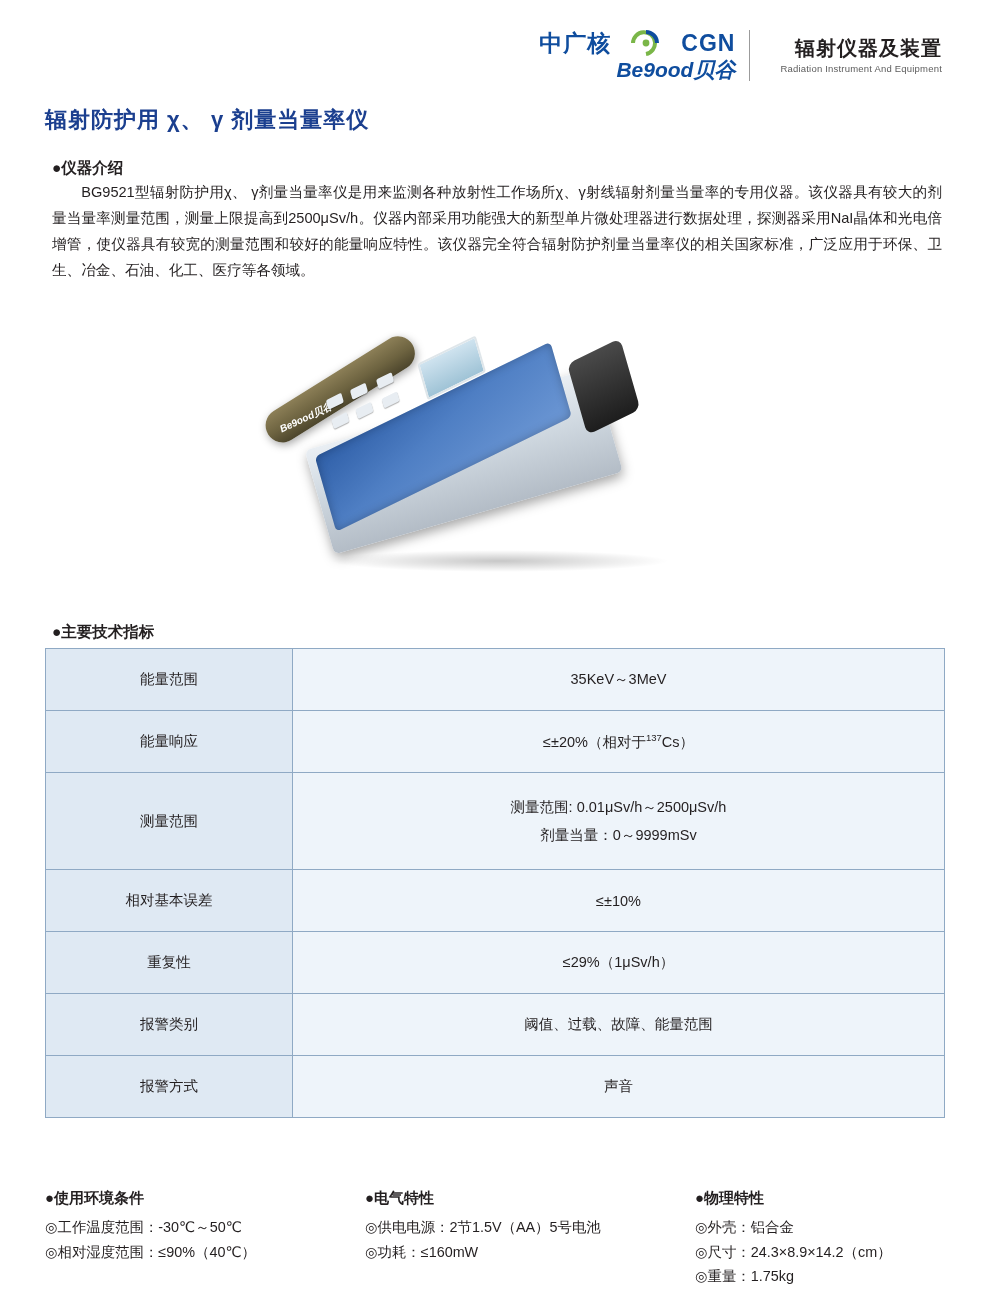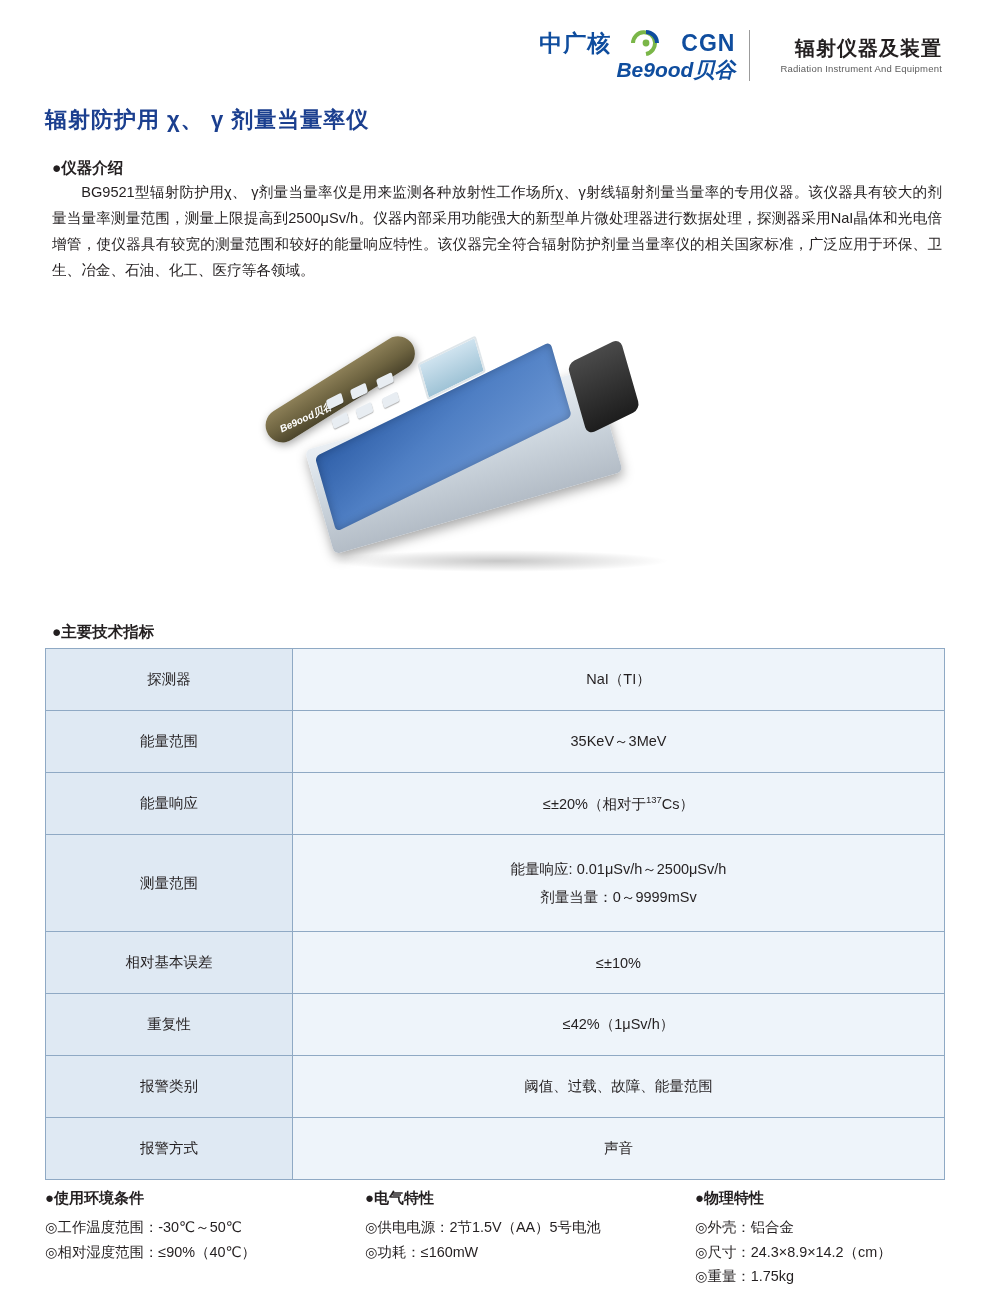--- a/index.html
+++ b/index.html
@@ -300,47 +300,43 @@
     <div class="dev-btn" style="left:128px; top:42px;"></div>
     <div class="dev-cap"></div>
   </div>
 </div>
 
 <div class="section-head" id="spec-head">●主要技术指标</div>
 
 <table class="spec-table">
   <tbody>
     <tr>
-      <td class="label">探测器</td>
-      <td class="value">NaI（TI）</td>
-    </tr>
-    <tr>
       <td class="label">能量范围</td>
       <td class="value">35KeV～3MeV</td>
     </tr>
     <tr>
       <td class="label">能量响应</td>
       <td class="value">
         <span>≤±20%（相对于</span><sup>137</sup><span>Cs）</span>
       </td>
     </tr>
     <tr class="tall">
       <td class="label">测量范围</td>
       <td class="value">
-        <div class="val-line">能量响应: 0.01μSv/h～2500μSv/h</div>
+        <div class="val-line">测量范围: 0.01μSv/h～2500μSv/h</div>
         <div class="val-line">剂量当量：0～9999mSv</div>
       </td>
     </tr>
     <tr>
       <td class="label">相对基本误差</td>
       <td class="value">≤±10%</td>
     </tr>
     <tr>
       <td class="label">重复性</td>
-      <td class="value">≤42%（1μSv/h）</td>
+      <td class="value">≤29%（1μSv/h）</td>
     </tr>
     <tr>
       <td class="label">报警类别</td>
       <td class="value">阈值、过载、故障、能量范围</td>
     </tr>
     <tr>
       <td class="label">报警方式</td>
       <td class="value">声音</td>
     </tr>
   </tbody>

